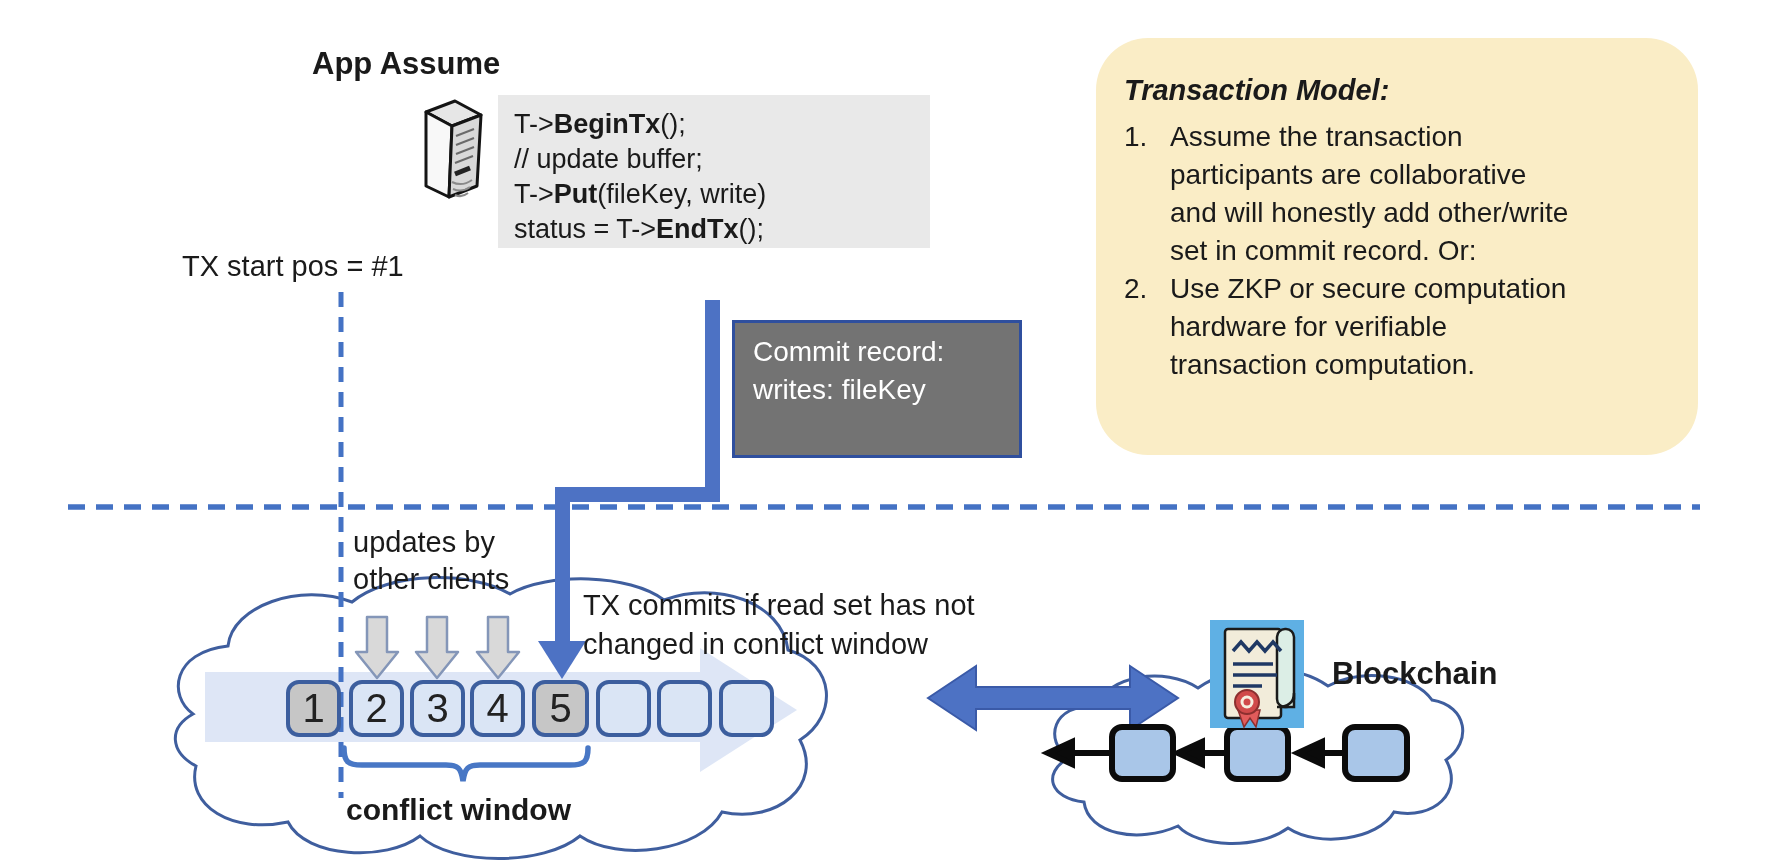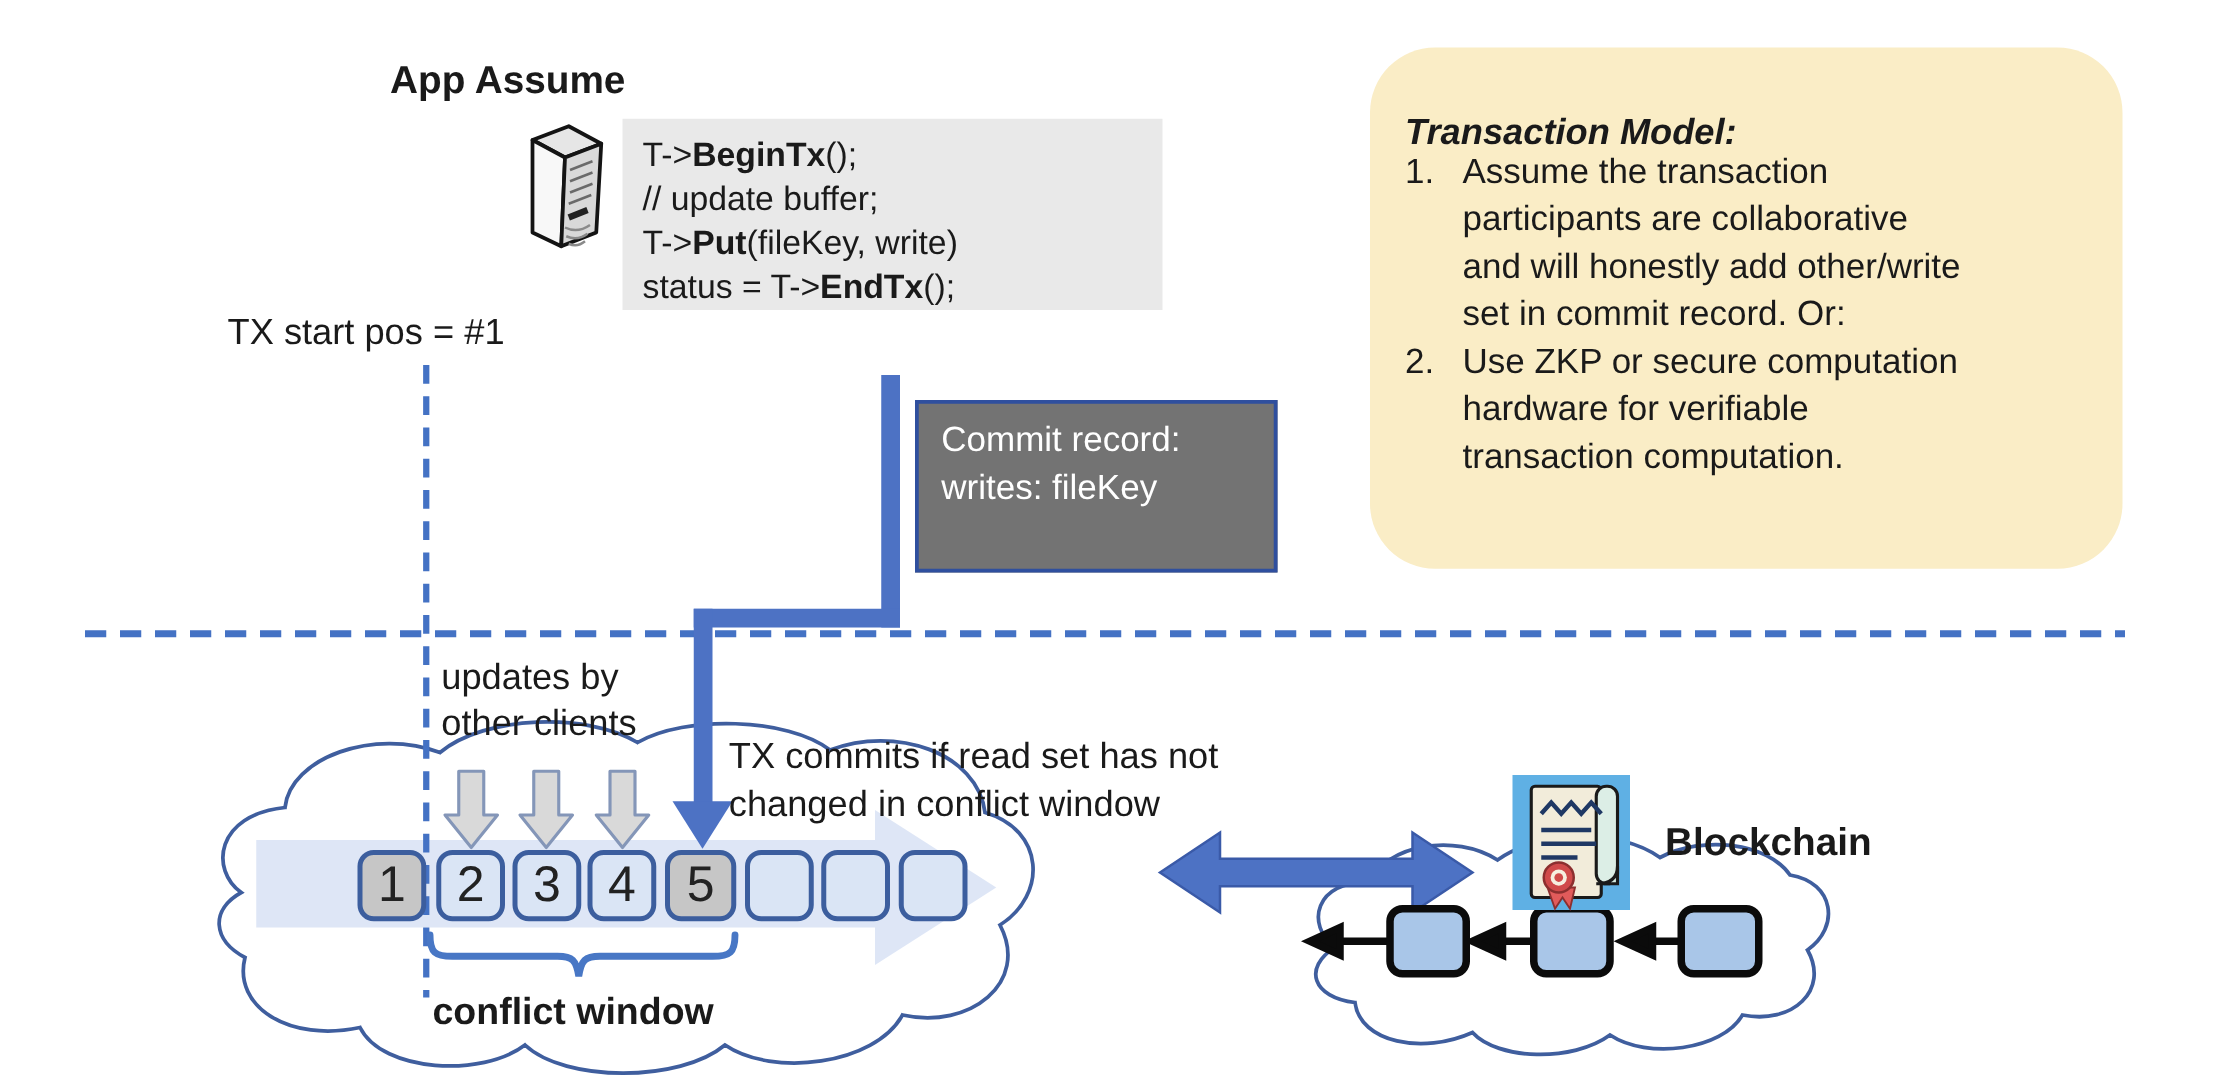--- a/index.html
+++ b/index.html
@@ -9,21 +9,21 @@
   .txt{position:absolute;white-space:pre-line;}
   .app-title{left:312px;top:46px;font-size:31px;font-weight:bold;}
   .code{position:absolute;left:498px;top:95px;width:432px;height:153px;background:#E9E9E9;
         box-sizing:border-box;padding:12px 0 0 16px;font-size:27px;line-height:35px;}
   .tx-start{left:182px;top:250px;font-size:29px;}
   .commit{position:absolute;left:732px;top:320px;width:290px;height:138px;background:#737373;
           border:3px solid #2F4F9E;box-sizing:border-box;color:#fff;font-size:28px;
           line-height:38px;padding:10px 0 0 18px;}
   .ypanel{position:absolute;left:1096px;top:38px;width:602px;height:417px;background:#FAEDC6;
           border-radius:52px;}
-  .ytitle{position:absolute;left:28px;top:36px;font-size:29px;font-weight:bold;font-style:italic;margin-top:16px;}
+  .ytitle{position:absolute;left:28px;top:36px;font-size:29px;font-weight:bold;font-style:italic;}
   .yitem{position:absolute;left:28px;display:flex;font-size:28px;line-height:38px;}
   .yitem .num{width:46px;flex:0 0 46px;}
   .yitem .itxt{white-space:pre-line;}
   .yitem.i1{top:80px;}
   .yitem.i2{top:232px;}
   .updates{left:353px;top:524px;font-size:29px;line-height:37px;}
   .txcommits{left:583px;top:586px;font-size:29px;line-height:39px;}
   .conflict{left:346px;top:793px;font-size:30px;font-weight:bold;}
   .bc-label{left:1332px;top:656px;font-size:31px;font-weight:bold;}
   .slot{position:absolute;top:680px;width:55px;height:57px;box-sizing:border-box;

